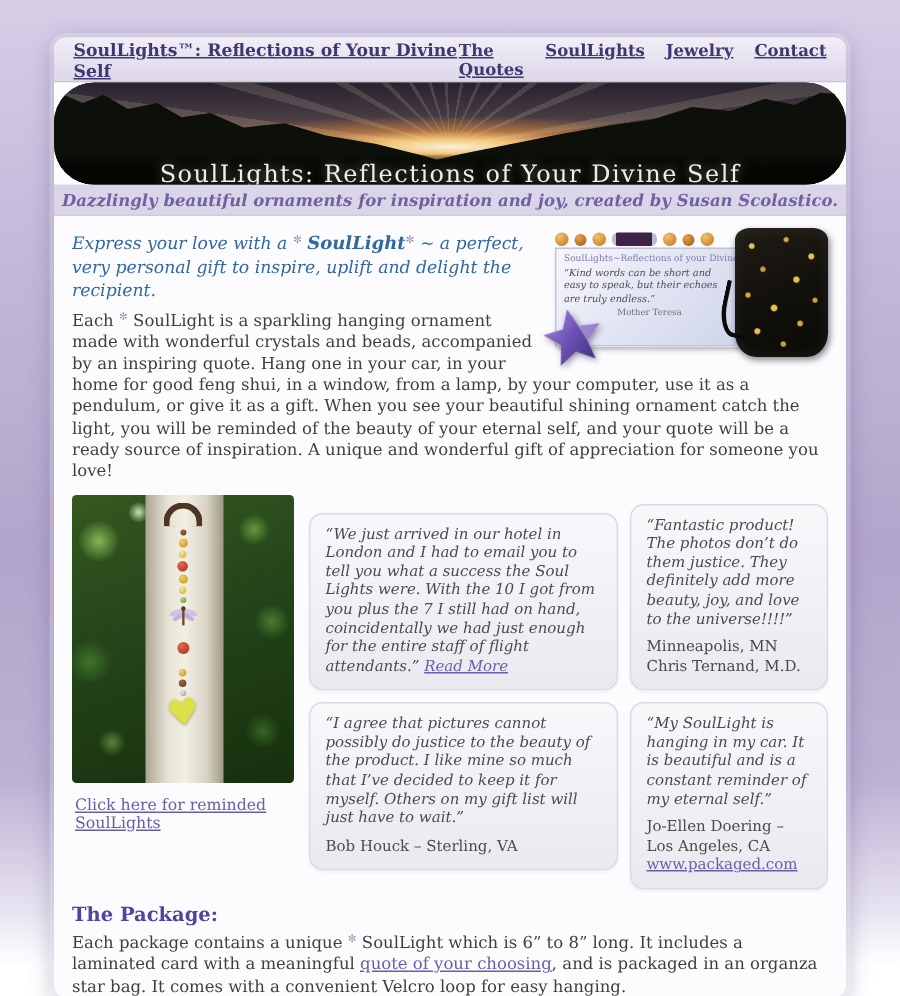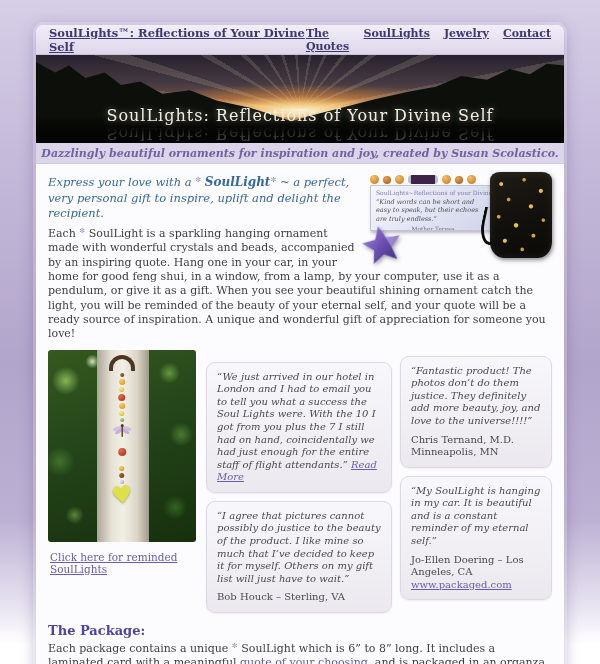--- a/index.html
+++ b/index.html
@@ -18,21 +18,21 @@
   .nav {
     height: 30px; display: flex; align-items: center; justify-content: space-between;
     padding: 0 13px; border-radius: 8px 8px 0 0;
     background: linear-gradient(180deg, #f1eef8 0%, #ddd7ea 100%);
     border-bottom: 1px solid #c9c2dc;
   }
   .nav a { color: #3e3870; font-weight: bold; text-decoration: underline; font-size: 11px; }
   .nav .brand { font-size: 11.5px; }
   .nav .links { display: flex; gap: 14px; }
   
-  .hero { position: relative; height: 88px; overflow: hidden; background: #0a0a08; }
+  .hero { position: relative; height: 68px; overflow: hidden; background: #0a0a08; border-radius: 27px; }
   .hero .sky {
     position: absolute; inset: 0;
     background:
       radial-gradient(ellipse 58% 48% at 50% 63%, rgba(255,250,224,0.95) 0%, rgba(255,206,120,0.9) 16%, rgba(226,140,66,0.55) 34%, rgba(120,70,50,0) 62%),
       linear-gradient(180deg, #28222e 0%, #453a42 32%, #7d5a45 58%, #5e4330 72%, #1d1811 82%, #0a0a08 100%);
   }
   .hero .rays {
     position: absolute; inset: 0; opacity: .85;
     background: repeating-conic-gradient(from -80deg at 50% 63%,
       rgba(255,240,210,0) 0deg 5deg, rgba(255,238,204,0.16) 5deg 8deg, rgba(255,240,210,0) 8deg 14deg);
@@ -70,21 +70,21 @@
   .bodytext { margin: 0; color: #3e3e3e; font-size: 11px; line-height: 1.3; }
   a.textlink { color: #6b5ca9; text-decoration: underline; }
   
   .product-visual { float: right; position: relative; width: 184px; height: 88px; margin: 0 0 4px 10px; }
   .bead-string { position: absolute; top: 3px; left: 2px; width: 132px; display: flex; align-items: center; gap: 4px; }
   .bead { border-radius: 50%; }
   .bead.b1 { width: 9px; height: 9px; background: radial-gradient(circle at 35% 30%, #f3c169, #c4701f); }
   .bead.b2 { width: 8px; height: 8px; background: radial-gradient(circle at 35% 30%, #e8a14d, #9c5516); }
   .bead.clasp { width: 30px; height: 9px; border-radius: 4px; background: linear-gradient(90deg,#bdbdc9 0 3px,#3c2347 3px calc(100% - 3px),#bdbdc9 calc(100% - 3px)); }
   .quote-card {
-    position: absolute; top: 13px; left: 2px; width: 126px; height: 46px;
+    position: absolute; top: 13px; left: 2px; width: 126px; height: 66px;
     background: linear-gradient(135deg, #f6f6fc 0%, #dde1f1 60%, #cfd4ea 100%);
     border: 1px solid #c3c3d8; box-shadow: 1px 2px 3px rgba(40,30,60,0.3);
     padding: 3px 5px; overflow: hidden;
   }
   .quote-card .qc-head { font-size: 6px; color: #8579b0; text-align: center; white-space: nowrap; overflow: hidden; }
   .quote-card .qc-quote { font-size: 6.5px; font-style: italic; color: #4c4c55; line-height: 1.3; margin-top: 2px; }
   .quote-card .qc-attr { font-size: 5.8px; color: #6e6e78; text-align: center; margin-top: 3px; }
   .star-ornament { position: absolute; left: -8px; bottom: -7px; width: 44px; height: 44px; transform: rotate(-12deg);
     filter: drop-shadow(1px 2px 2px rgba(30,20,60,0.45)); }
   .bag {
@@ -136,21 +136,21 @@
   .c-org { background: radial-gradient(circle at 35% 30%, #f5a килograms55, #d2691e); }
   .c-red { background: radial-gradient(circle at 35% 30%, #e06a4a, #a72c18); }
   .c-grn { background: radial-gradient(circle at 35% 30%, #b9d46a, #6e8f2a); }
   .c-sil { background: radial-gradient(circle at 35% 30%, #e8e8ee, #8f8f9a); }
   .dragonfly { width: 20px; height: 14px; flex: none; }
   .heart { font-size: 24px; line-height: 18px; color: #dde049; transform: rotate(-8deg);
     text-shadow: 0 1px 2px rgba(90,90,10,0.5); flex: none; }
   .photo-link { display: inline-block; margin: 9px 0 0 2px; font-size: 10.5px; }
   
   .col-mid { flex: 1; padding-top: 12px; }
-  .col-right { width: 152px; flex: none; padding-top: 6px; }
+  .col-right { width: 132px; flex: none; padding-top: 6px; }
   .tbox {
     background: linear-gradient(180deg, #f8f7fa 0%, #ebe9ef 100%);
     border: 1px solid #dcd9e3; border-radius: 9px; box-shadow: 0 1px 2px rgba(60,50,90,0.08);
     padding: 8px 10px; margin-bottom: 8px;
     font-size: 10px; line-height: 1.26; color: #49494e;
   }
   .tbox .quote { font-style: italic; margin: 0; }
   .tbox .author { margin-top: 6px; }
   .tbox a { font-style: italic; }
   .tbox a.plain { font-style: normal; }
@@ -272,22 +272,22 @@
         <div class="tbox">
           <p class="quote">“I agree that pictures cannot possibly do justice to the beauty of the product. I like mine so much that I’ve decided to keep it for myself. Others on my gift list will just have to wait.”</p>
           <div class="author">Bob Houck – Sterling, VA</div>
         </div>
       </div>
 
       <div class="col-right">
         <div class="tbox">
           <p class="quote">“Fantastic product! The photos don’t do them justice. They definitely add more beauty, joy, and love to the universe!!!!”</p>
           <div class="author">
+            <div>Minneapolis, MN</div>
             <div>Chris Ternand, M.D.</div>
-            <div>Minneapolis, MN</div>
           </div>
         </div>
         <div class="tbox">
           <p class="quote">“My SoulLight is hanging in my car. It is beautiful and is a constant reminder of my eternal self.”</p>
           <div class="author">Jo-Ellen Doering – Los Angeles, CA</div>
           <a href="#" class="textlink plain">www.packaged.com</a>
         </div>
       </div>
     </div>
 

